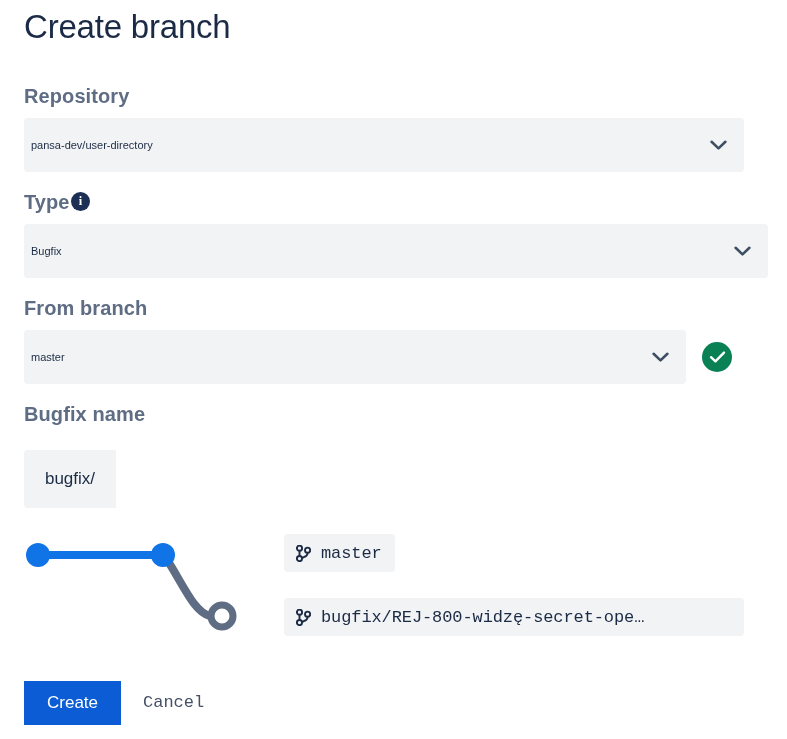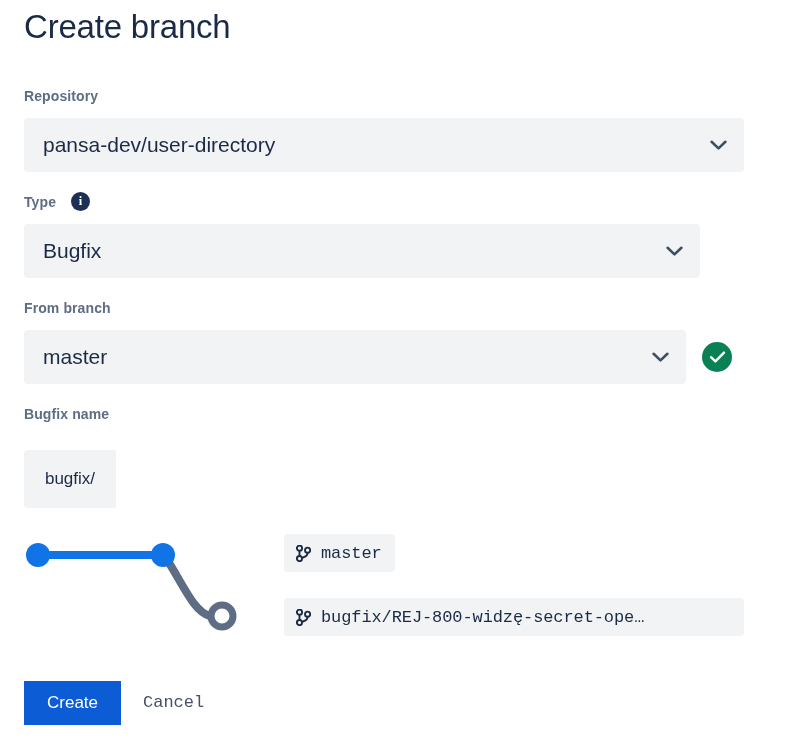--- a/index.html
+++ b/index.html
@@ -34,21 +34,21 @@
     font-weight: 400;
     color: #1c2b45;
     letter-spacing: -0.2px;
     line-height: 46px;
     white-space: nowrap;
   }
 
   
   .field-label {
     position: absolute;
-    font-size: 14px;
+    font-size: 20px;
     font-weight: 700;
     color: #5e6c84;
     letter-spacing: 0.1px;
     line-height: 18px;
     white-space: nowrap;
   }
   .label-repository { left: 24px; top: 87px; }
   .label-type       { left: 24px; top: 193px; }
   .label-frombranch { left: 24px; top: 299px; }
   .label-branchname { left: 24px; top: 405px; }
@@ -77,41 +77,40 @@
     background: #f1f3f5;
     border: none;
     border-radius: 4px;
     height: 54px;
     box-sizing: border-box;
     display: flex;
     align-items: center;
     cursor: pointer;
   }
   .select-value {
-    font-size: 21px;
+    font-size: 11px;
     color: #1c2b45;
     padding-left: 7px;
     white-space: nowrap;
     overflow: hidden;
     text-overflow: ellipsis;
     flex: 1;
-    margin-left: 12px;
   }
   .chevron {
     width: 28px;
     margin-right: 12px;
     display: flex;
     align-items: center;
     justify-content: center;
     flex: none;
   }
   .chevron svg { display: block; }
 
   .select-repository { left: 24px; top: 118px; width: 720px; }
-  .select-type       { left: 24px; top: 224px; width: 676px; }
+  .select-type       { left: 24px; top: 224px; width: 744px; }
   .select-frombranch { left: 24px; top: 330px; width: 662px; }
 
   
   .valid-badge {
     position: absolute;
     left: 702px;
     top: 342px;
     width: 30px;
     height: 30px;
     border-radius: 50%;

